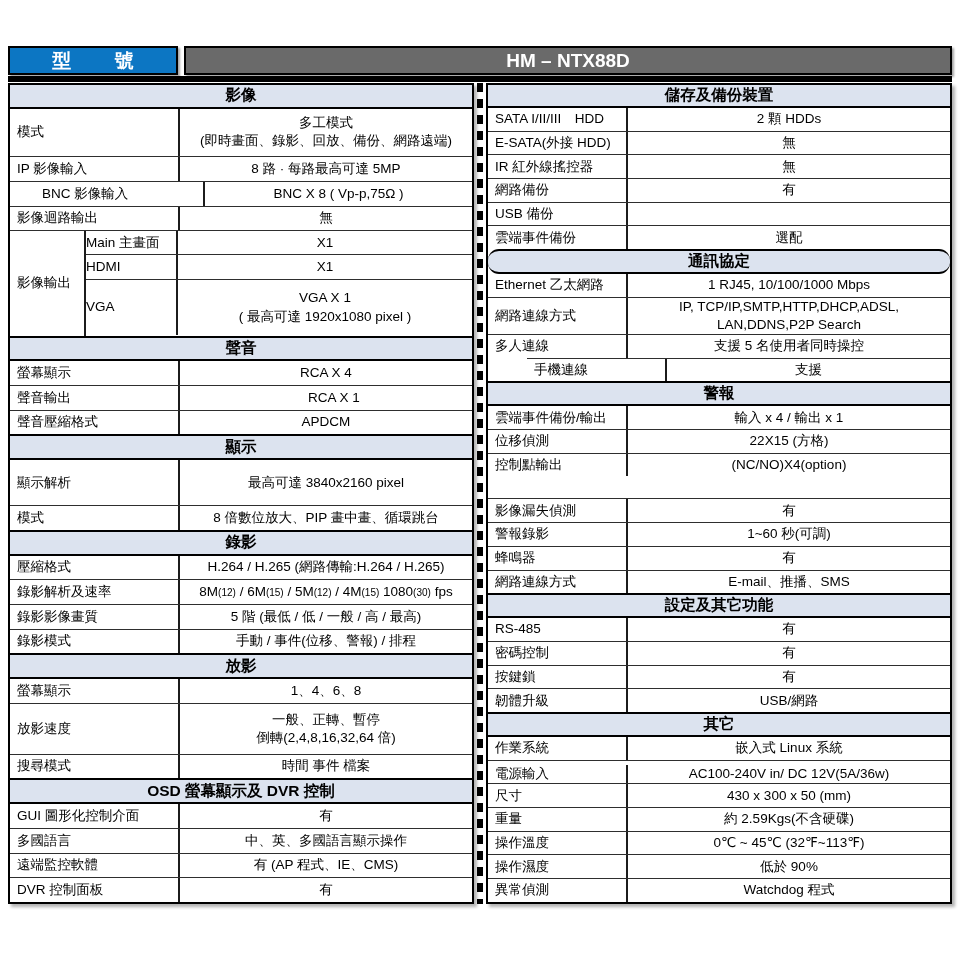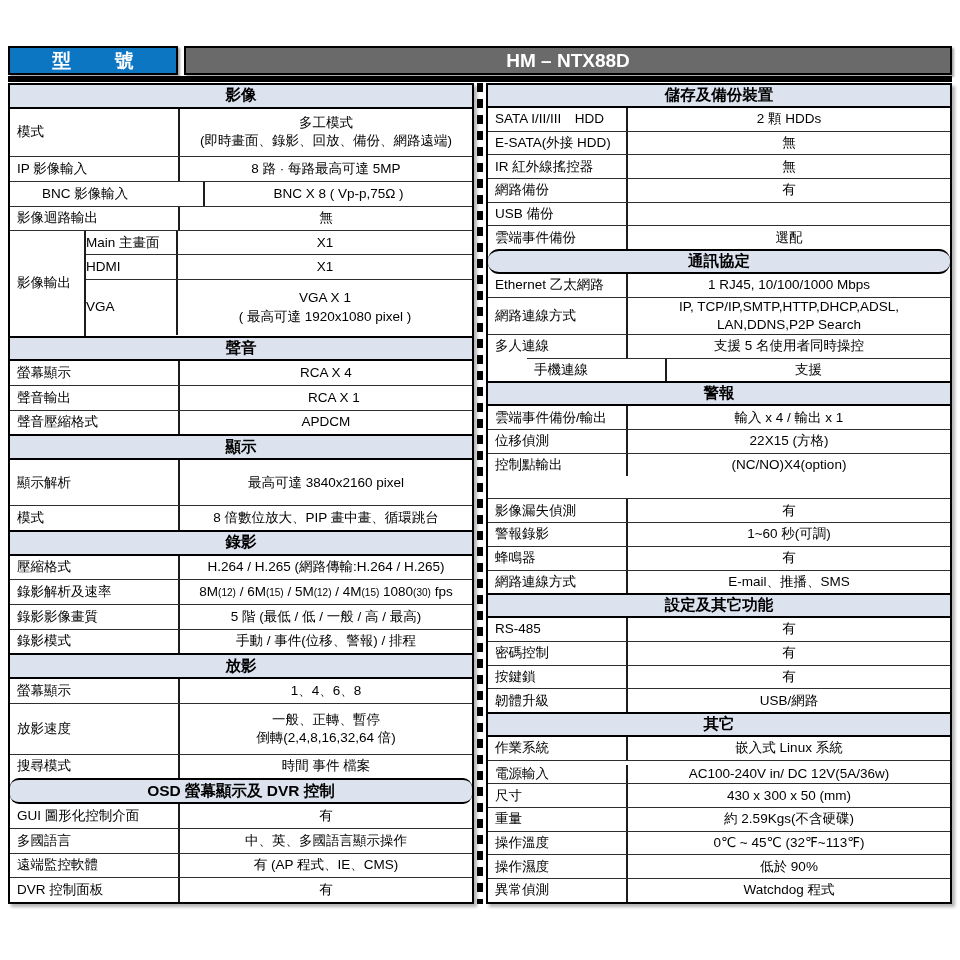--- a/index.html
+++ b/index.html
@@ -151,21 +151,21 @@
           <div class="cell label">放影速度</div>
           <div class="cell value">
             <div>一般、正轉、暫停</div>
             <div>倒轉(2,4,8,16,32,64 倍)</div>
           </div>
         </div>
         <div class="row" style="flex: 1 1 0px;">
           <div class="cell label">搜尋模式</div>
           <div class="cell value">時間 事件 檔案</div>
         </div>
-        <div class="sec-header" style="flex: 0.92 1 0px; border-radius: 9px;">OSD 螢幕顯示及 DVR 控制</div>
+        <div class="sec-header" style="flex: 0.92 1 0px;">OSD 螢幕顯示及 DVR 控制</div>
         <div class="row" style="flex: 1 1 0px;">
           <div class="cell label">GUI 圖形化控制介面</div>
           <div class="cell value">有</div>
         </div>
         <div class="row" style="flex: 1 1 0px;">
           <div class="cell label">多國語言</div>
           <div class="cell value">中、英、多國語言顯示操作</div>
         </div>
         <div class="row" style="flex: 1 1 0px;">
           <div class="cell label">遠端監控軟體</div>

